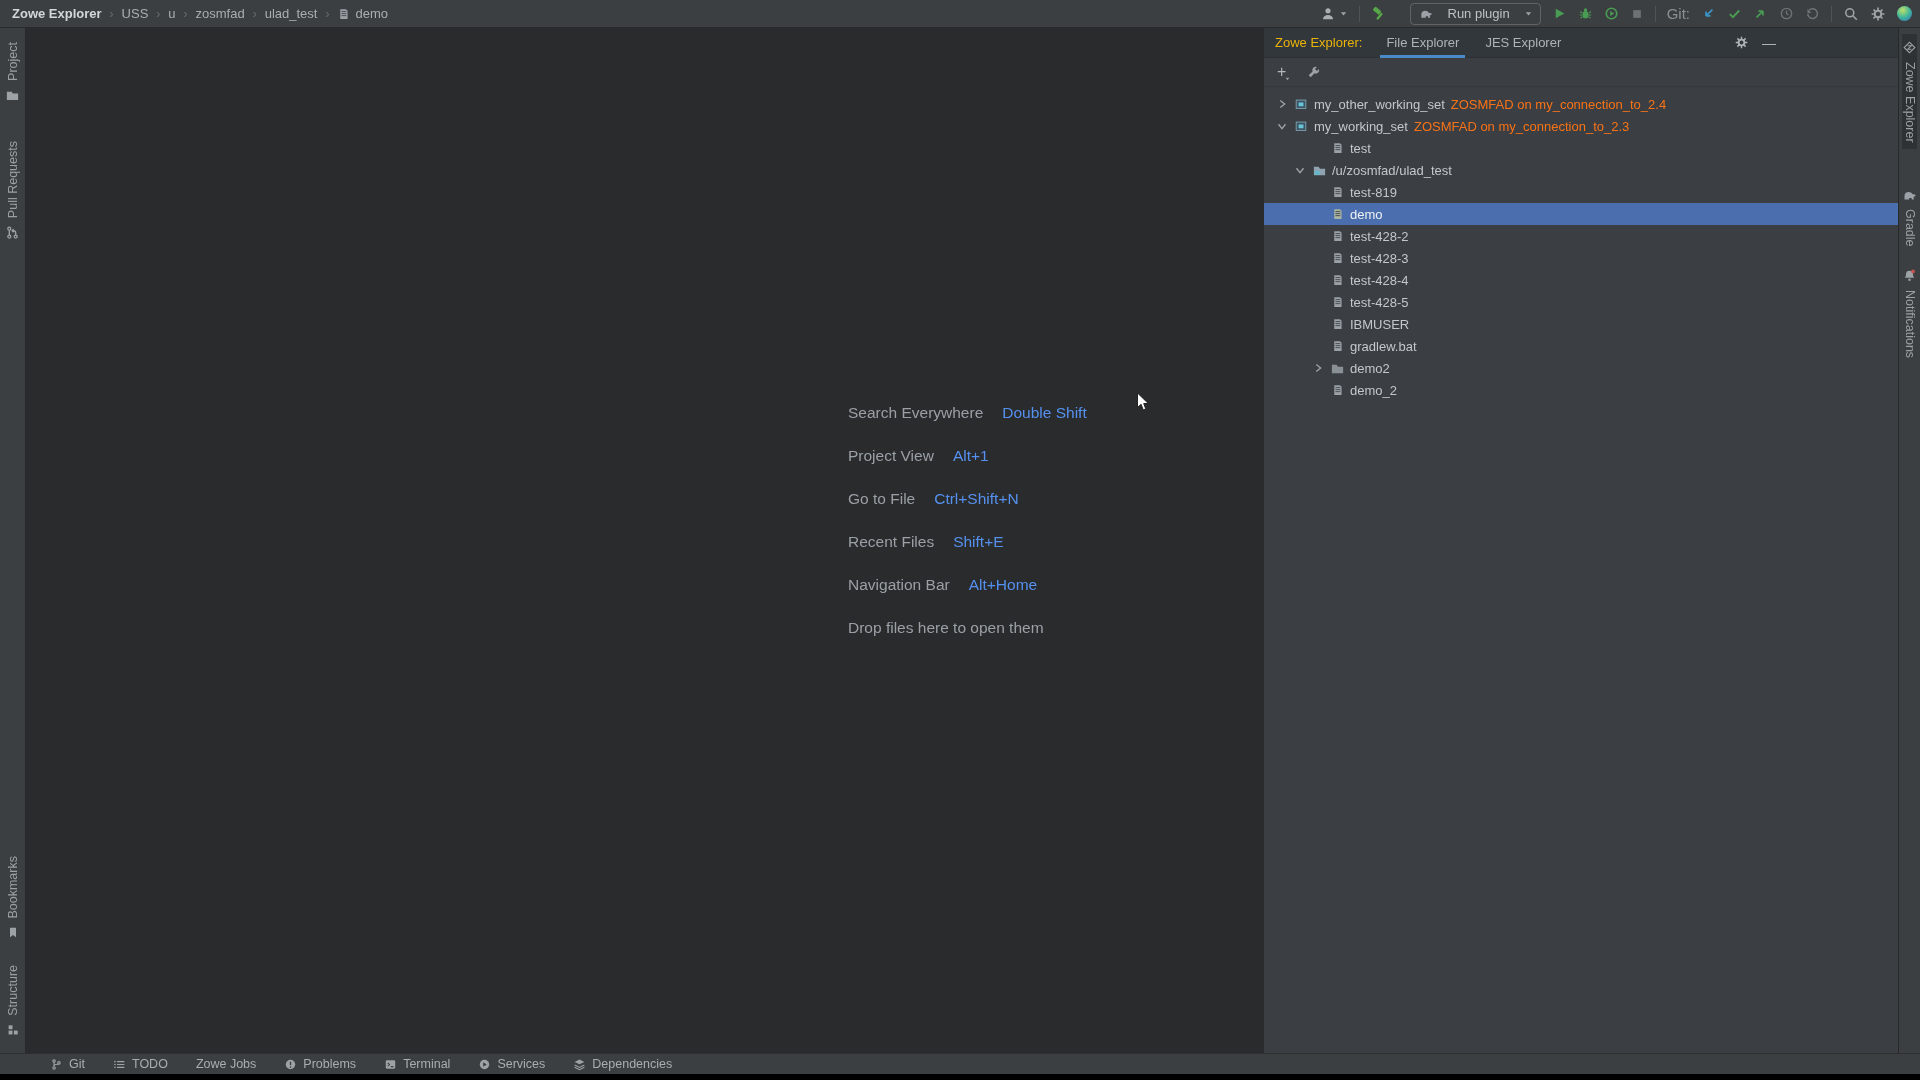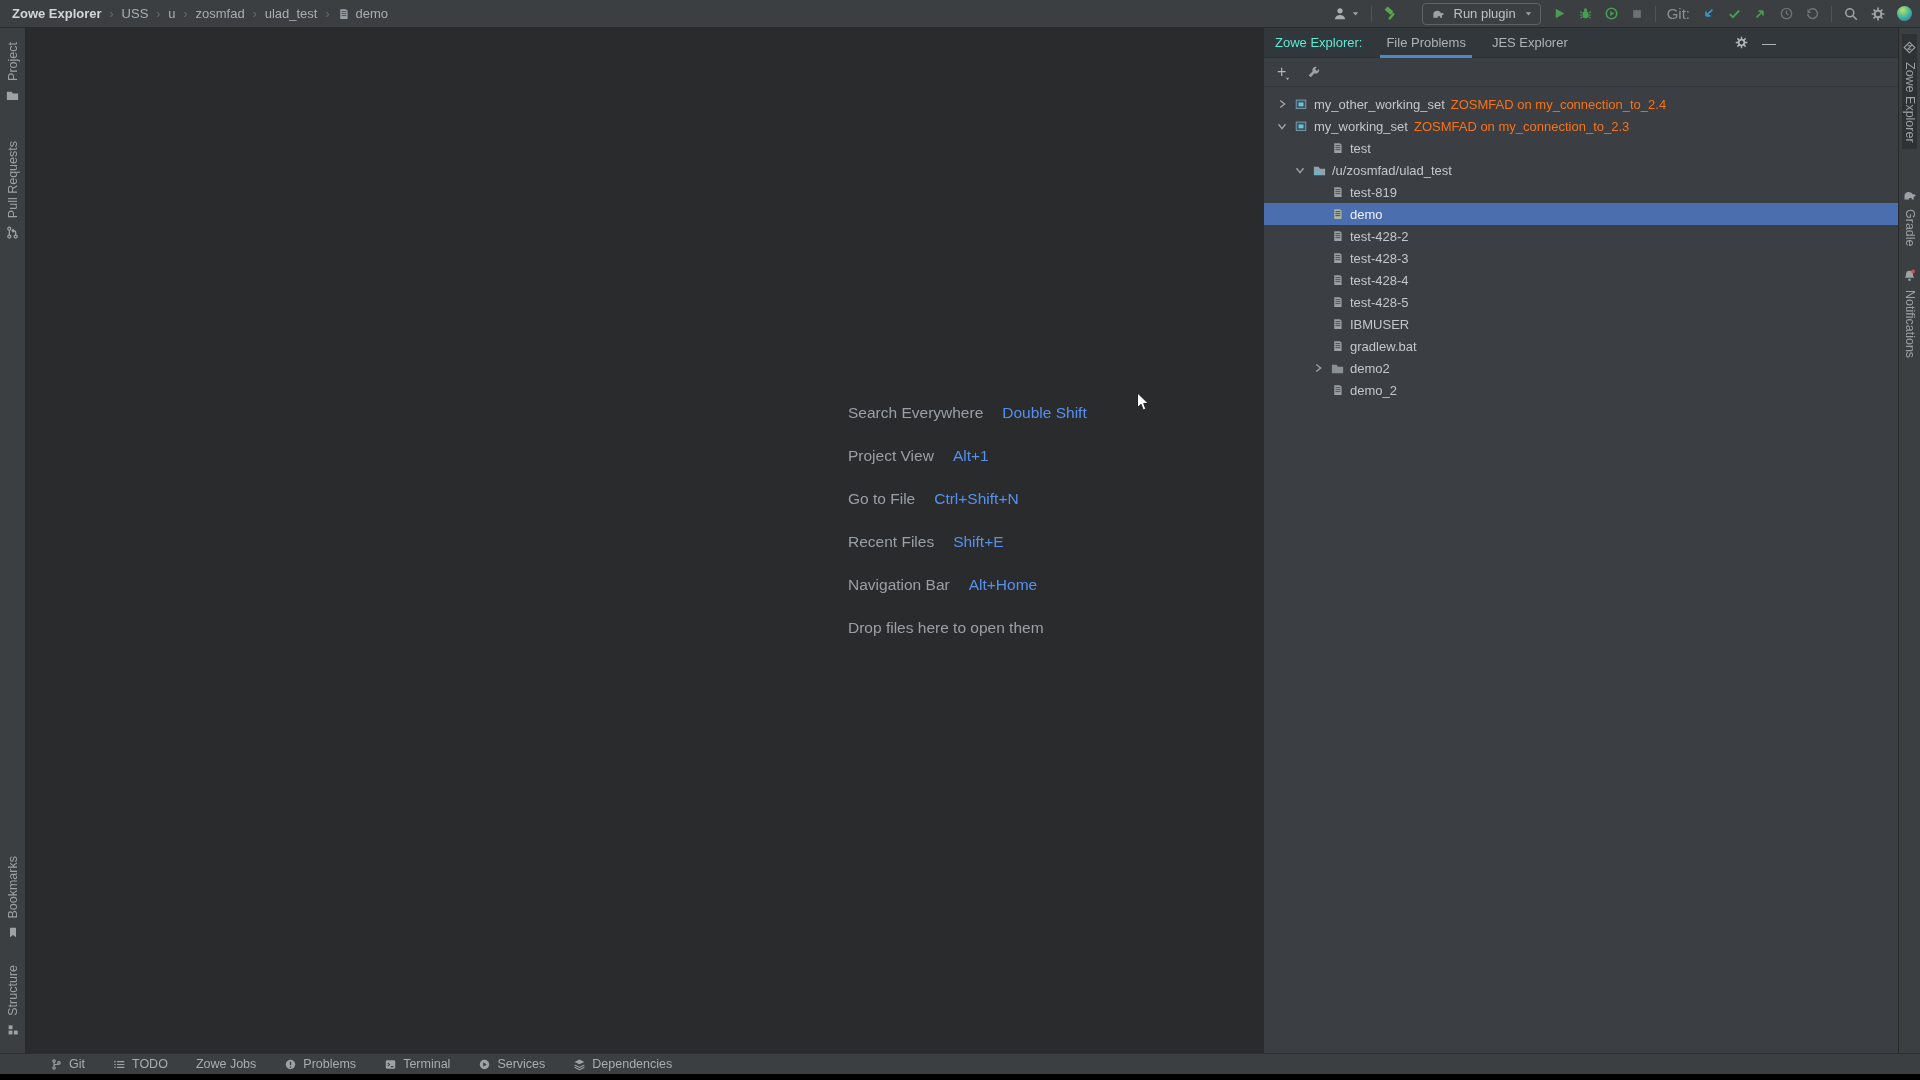--- a/index.html
+++ b/index.html
@@ -12,21 +12,21 @@
     background:#3c3f41; border-bottom:1px solid #282a2c; display:flex; align-items:center; }
   #breadcrumbs { display:flex; align-items:center; gap:8px; padding-left:12px; font-size:13px; color:#a9aeb3; }
   .bc-root { color:#d3d7db; font-weight:bold; }
   .bc-sep { color:#686c70; font-size:12px; }
   .bc-item { color:#a9aeb3; cursor:default; }
   .bc-file { display:flex; align-items:center; gap:5px; }
 
   #topbar-right { margin-left:auto; display:flex; align-items:center; gap:11px; padding-right:8px; }
   .tsep { width:1px; height:16px; background:#515456; }
   .tbtn { display:flex; align-items:center; cursor:default; }
-  #run-combo { display:flex; align-items:center; gap:8px; height:22px; padding:0 7px 0 8px;
+  #run-combo { display:flex; align-items:center; gap:14px; height:22px; padding:0 7px 0 8px;
     border:1px solid #5f6366; border-radius:4px; color:#bdc1c5; font-size:13px;margin-left:12px; }
 
   
   #leftstrip { position:absolute; left:0; top:28px; width:26px; height:1025px; background:#3c3f41;
     border-right:1px solid #26282a; display:flex; flex-direction:column; align-items:center; padding:8px 0 10px; }
   #rightstrip { position:absolute; left:1898px; top:28px; width:22px; height:1025px; background:#3c3f41;
     border-left:1px solid #26282a; display:flex; flex-direction:column; align-items:center; padding:6px 0; }
   .vitem { writing-mode:vertical-rl; display:flex; align-items:center; gap:7px;
     color:#9ba0a5; font-size:12.5px; padding:6px 0; cursor:default; }
   .vitem.flip { transform:rotate(180deg); }
@@ -39,21 +39,21 @@
   #shortcuts { position:absolute; left:821px; top:373px; font-size:15.5px; }
   .sc-row { height:24px; margin-bottom:19px; display:flex; align-items:center; gap:19px; white-space:nowrap; }
   .sc-label { color:#9aa0a6; }
   .sc-keys { color:#5691f0; }
   #cursor { position:absolute; left:1109px; top:364px; }
 
   
   #panel { position:absolute; left:1264px; top:28px; width:634px; height:1025px; background:#3b3e42; }
   #panel-header { height:30px; background:#32373c; display:flex; align-items:center; font-size:13px;
     padding-left:11px; border-bottom:1px solid #2d3034; }
-  #panel-title { color:#5eead4; margin-right:22px; }
+  #panel-title { color:#eab308; margin-right:22px; }
   .ptab { position:relative; height:30px; display:flex; align-items:center; padding:0 2px; margin-right:22px;
     color:#aeb3b8; cursor:default; }
   .ptab.active::after { content:""; position:absolute; left:-4px; right:-4px; bottom:0; height:3px; background:#4a8ac8; }
   #panel-header-right { margin-left:auto; display:flex; align-items:center; gap:13px; margin-right:122px; }
   .minim { color:#aeb3b8; font-size:14px; line-height:10px; }
   #panel-toolbar { height:29px; display:flex; align-items:center; gap:15px; padding-left:13px;
     border-bottom:1px solid #34373b; }
   #add-btn { position:relative; color:#b4b8bc; font-size:16px; line-height:14px; width:14px; }
   #add-btn .mini-caret { position:absolute; left:7px; top:11px; }
 
@@ -298,21 +298,21 @@
   <div id="cursor">
     <svg width="15" height="21" viewBox="0 0 15 21">
         <path d="M1.5 1v14.5l3.6-3.2 2.1 5.6 2.6-1-2.1-5.4h4.6z" fill="#fff" stroke="#222" stroke-width="1"></path>
       </svg>
   </div>
 </div>
 
 <div id="panel">
   <div id="panel-header">
     <span id="panel-title">Zowe Explorer:</span>
-    <span class="ptab active">File Problems</span>
+    <span class="ptab active">File Explorer</span>
     <span class="ptab">JES Explorer</span>
     <span id="panel-header-right">
       <span>
         <svg width="15" height="15" viewBox="0 0 16 16">
             <circle cx="8" cy="8" r="3.1" fill="none" stroke="#aeb3b8" stroke-width="2"></circle>
             <path d="M8 1.8v2.8M8 11.4v2.8M1.8 8h2.8M11.4 8h2.8M3.6 3.6l2 2M10.4 10.4l2 2M12.4 3.6l-2 2M5.6 10.4l-2 2" stroke="#aeb3b8" stroke-width="1.6"></path>
           </svg>
       </span>
       <span class="minim">—</span>
     </span>

